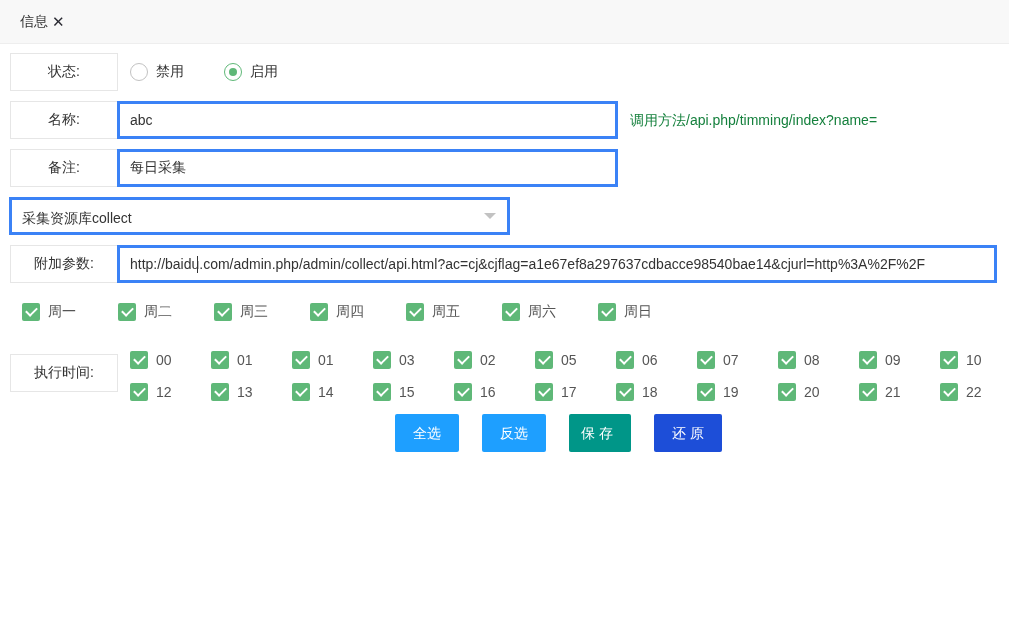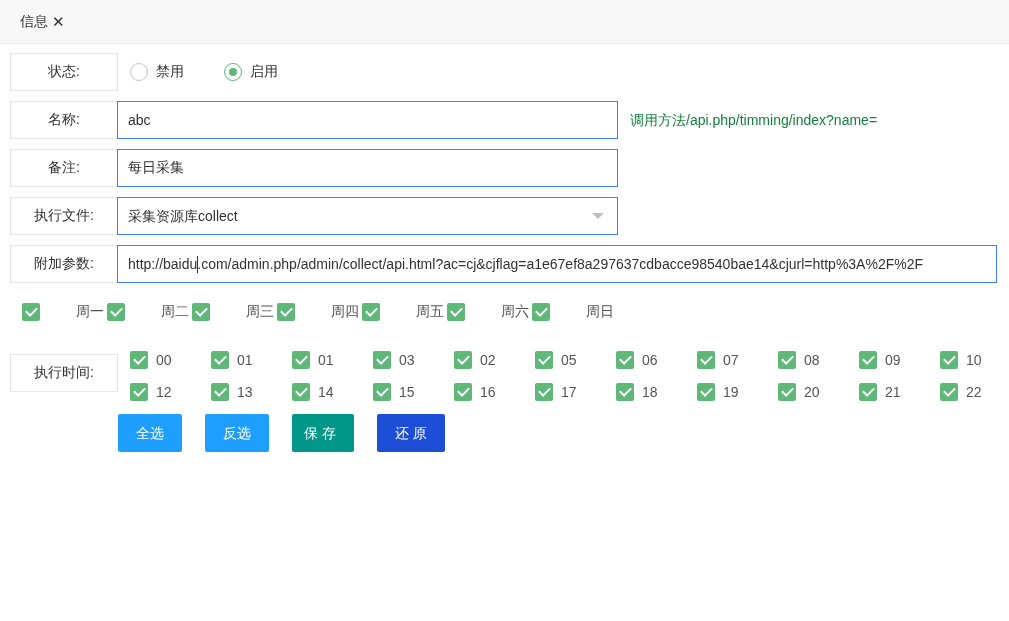--- a/index.html
+++ b/index.html
@@ -12,21 +12,21 @@
   .title { font-size:14px; color:#333; }
   .close { font-size:15px; color:#2b2b33; cursor:pointer; line-height:1; padding:4px; }
 
   
   .form { padding:9px 10px 0 10px; }
   .row { display:flex; align-items:center; margin-bottom:10px; }
   .label-box { flex:none; width:108px; height:38px; border:1px solid #e6e6e6; background:#fff;
     display:flex; align-items:center; justify-content:center; color:#333; }
   .ctrl { display:flex; align-items:center; min-height:38px; }
 
-  .input { height:38px; border:1px solid #3b82f6; margin-left:-1px; padding:0 10px;
+  .input { height:38px; border:3px solid #3b82f6; margin-left:-1px; padding:0 10px;
     font-size:14px; color:#333; font-family:inherit; background:#fff; outline:none;
     white-space:nowrap; overflow:hidden; }
   .w-mid  { width:501px; }
   .w-full { width:880px; }
 
   .hint { margin-left:12px; color:#15803d; line-height:38px; white-space:nowrap; }
 
   
   .radios { padding-left:12px; }
   .radio { display:flex; align-items:center; cursor:pointer; margin-right:40px; }
@@ -41,34 +41,34 @@
   .caret { position:absolute; right:14px; top:16px; width:0; height:0;
     border:6px solid transparent; border-top-color:#c2c2c2; pointer-events:none; }
 
   
   .url-wrap { position:relative; }
   .text-caret { position:absolute; left:79px; top:11px; width:1px; height:17px; background:#333; }
 
   
   .cbs { padding-left:12px; }
   .cb { display:flex; align-items:center; cursor:pointer; flex:none; }
-  .cb-week { width:85px;gap:28px; }
+  .cb-week { width:96px; }
   .cb-hour { width:81px; }
   .cbx { width:18px; height:18px; border-radius:2px; background:#5FB878; margin-right:8px;
     position:relative; flex:none; }
   .cbx::after { content:""; position:absolute; left:4px; top:4px; width:9px; height:5px;
     border-left:2px solid #fff; border-bottom:2px solid #fff; transform:rotate(-45deg); }
   .cbl { color:#555; }
 
   .hours-col { display:flex; flex-direction:column; padding-left:12px; }
   .hour-row { display:flex; align-items:center; height:38px; }
   .hour-row + .hour-row { height:24px; margin-top:1px; }
 
   
-  .btn-bar { margin-left:108px; margin-top:4px; display:flex; gap:23px; }
+  .btn-bar { margin-left:108px; margin-top:4px; display:flex; justify-content:center; gap:23px; }
   .btn { height:38px; line-height:38px; padding:0 18px; border:none; border-radius:2px;
     color:#fff; font-size:14px; font-family:inherit; cursor:pointer; white-space:pre; }
   .btn-blue  { background:#1E9FFF; }
   .btn-green { background:#009688;padding-left:12px; }
   .btn-amber { background:#1d4ed8; }
 </style>
 </head>
 <body>
 
 <div class="header">
@@ -97,21 +97,20 @@
     <input class="input w-mid" value="abc" style="">
     <span class="hint">调用方法/api.php/timming/index?name=</span>
   </div>
 
   <div class="row">
     <div class="label-box">备注:</div>
     <input class="input w-mid" value="每日采集" style="">
   </div>
 
   <div class="row">
-    <div class="label-box">执行文件:</div>
     <div class="select-wrap">
       <div class="input w-mid" style="line-height:36px;">采集资源库collect</div>
       <span class="caret"></span>
     </div>
   </div>
 
   <div class="row">
     <div class="label-box">附加参数:</div>
     <div class="url-wrap">
       <input class="input w-full" value="http://baidu.com/admin.php/admin/collect/api.html?ac=cj&amp;cjflag=a1e67ef8a297637cdbacce98540bae14&amp;cjurl=http%3A%2F%2F" style="">

